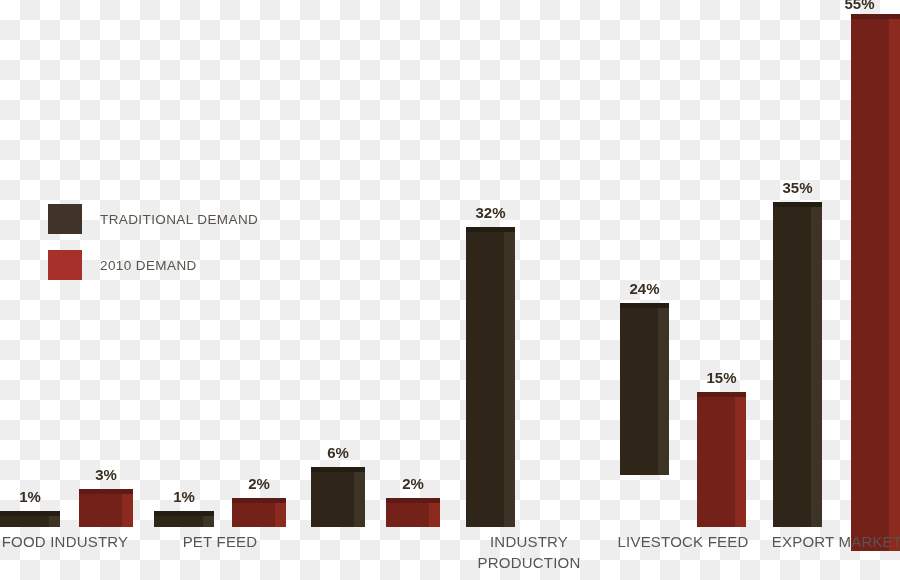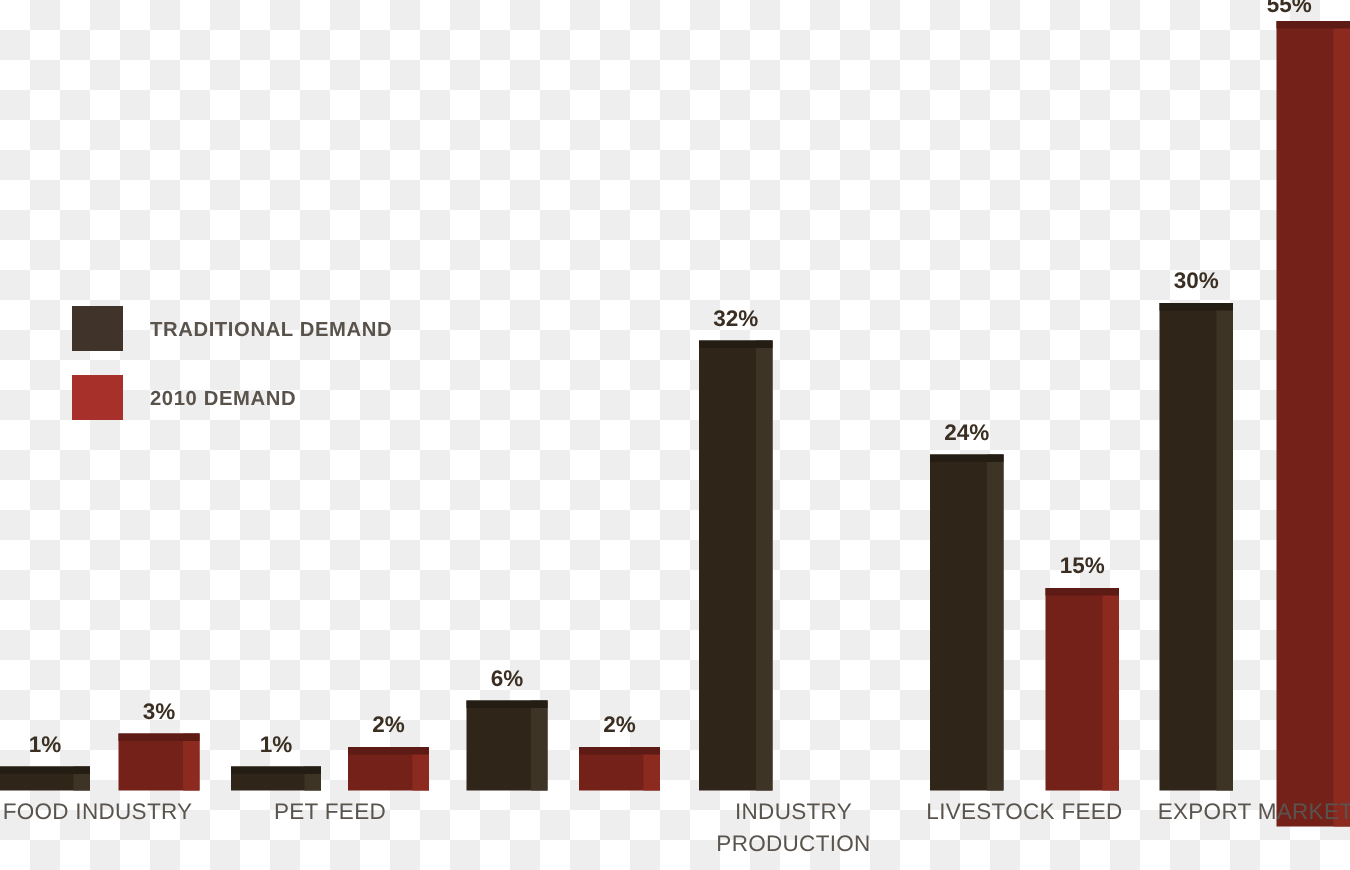--- a/index.html
+++ b/index.html
@@ -20,21 +20,20 @@
       linear-gradient(45deg, #eeeeee 25%, transparent 25%, transparent 75%, #eeeeee 75%);
     background-size: 40px 40px;
     background-position: 0 0, 20px 20px;
   }
 
   
   #legend {
     position: absolute;
     left: 48px;
     top: 204px;
-    font-weight: bold;
   }
   .legend-row {
     display: flex;
     align-items: center;
     height: 30px;
     margin-bottom: 16px;
   }
   .legend-swatch {
     width: 34px;
     height: 30px;
@@ -166,39 +165,39 @@
 
   <div class="bar bar-dark" style="left:466px; width:49px; top:227px; height:300px;">
     <div class="face"></div>
     <div class="side"></div>
     <div class="top"></div>
     <div class="bar-value">32%</div>
   </div>
   <div class="cat-label" style="left:454px; width:150px;">INDUSTRY
 PRODUCTION</div>
 
-  <div class="bar bar-dark" style="left:620px; width:49px; top:303px; height:224px;">
+  <div class="bar bar-dark" style="left:620px; width:49px; top:303px; height:172px;">
     <div class="face"></div>
     <div class="side"></div>
     <div class="top"></div>
     <div class="bar-value">24%</div>
   </div>
   <div class="bar bar-red" style="left:697px; width:49px; top:392px; height:135px;">
     <div class="face"></div>
     <div class="side"></div>
     <div class="top"></div>
     <div class="bar-value">15%</div>
   </div>
   <div class="cat-label" style="left:608px; width:150px;">LIVESTOCK FEED</div>
 
   <div class="bar bar-dark" style="left:773px; width:49px; top:202px; height:325px;">
     <div class="face"></div>
     <div class="side"></div>
     <div class="top"></div>
-    <div class="bar-value">30%</div>
+    <div class="bar-value">35%</div>
   </div>
   <div class="bar bar-red" style="left:851px; width:49px; top:14px; height:537px;">
     <div class="face"></div>
     <div class="side"></div>
     <div class="top"></div>
     <div class="bar-value" style="top:-19px; left:-16px;">55%</div>
   </div>
   <div class="cat-label" style="left:762px; width:150px;">EXPORT MARKET</div>
 
 </div>

